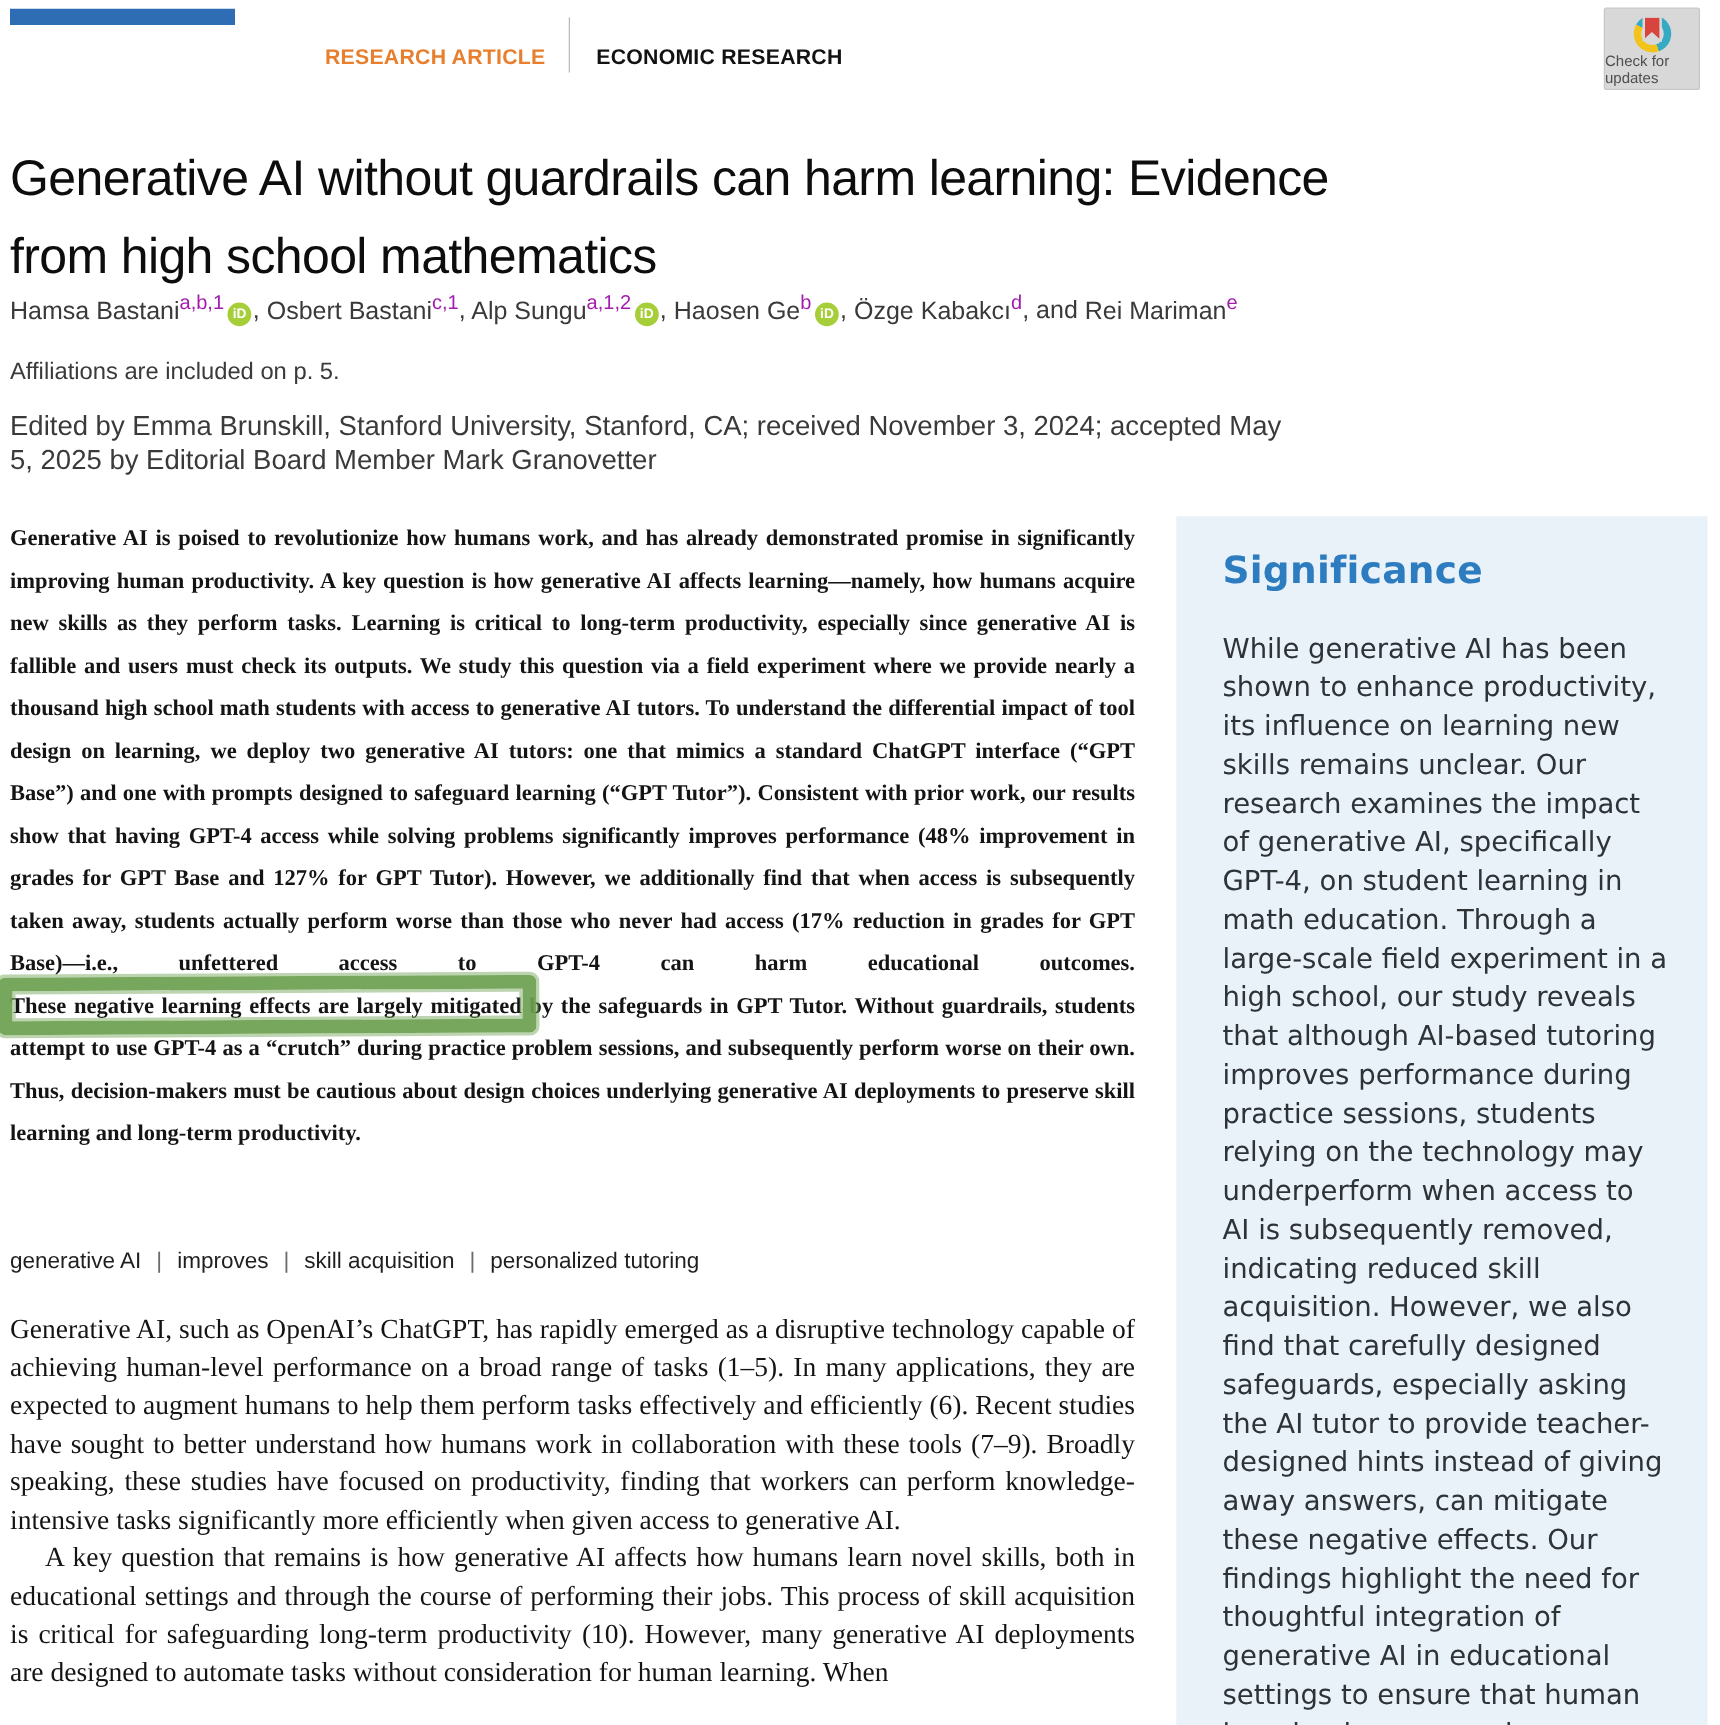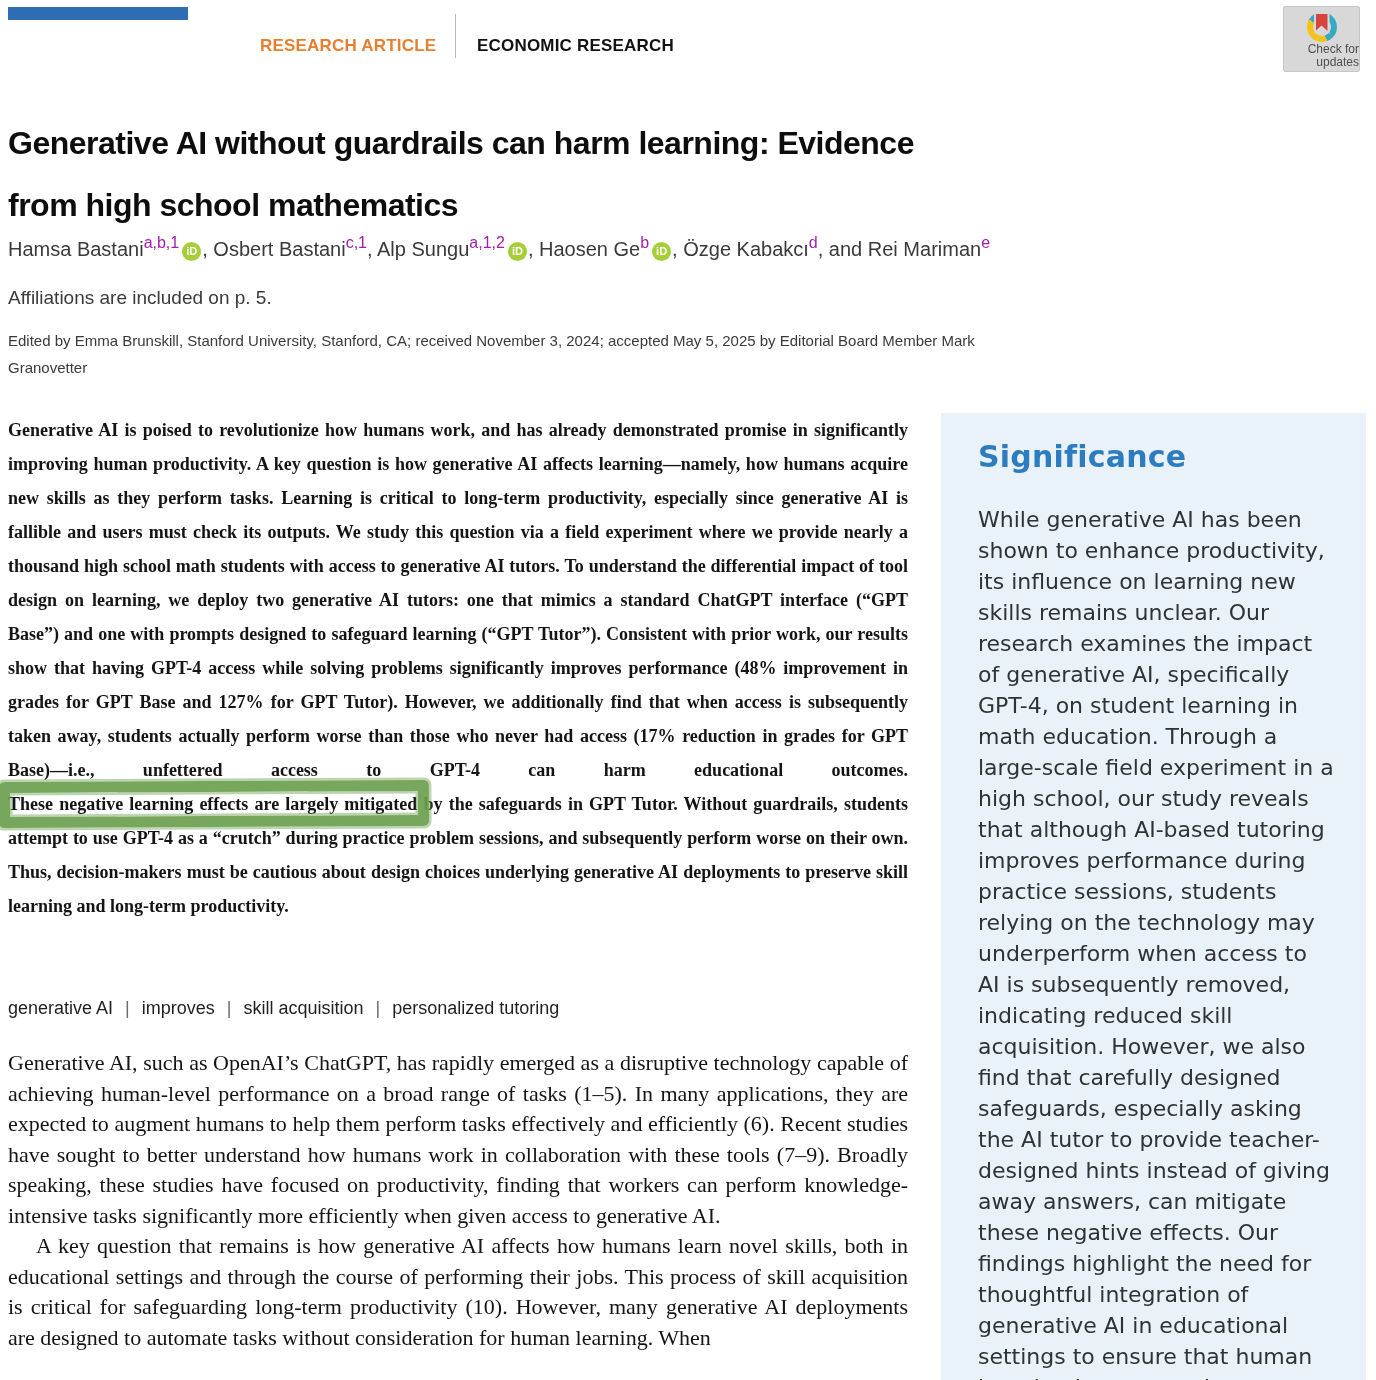--- a/index.html
+++ b/index.html
@@ -22,21 +22,21 @@
   .article-type {
     position:absolute; left:260px; top:36px;
     color:var(--accent-orange); font-weight:bold; font-size:17px; letter-spacing:.2px;
   }
   .header-divider { position:absolute; left:455px; top:14px; width:1px; height:44px; background:#b9b9b9; }
   .section-label { position:absolute; left:477px; top:36px; font-size:17px; font-weight:600; color:#121212; letter-spacing:.2px; }
 
   .update-badge {
     position:absolute; right:16px; top:6px; width:77px; height:66px;
     background:var(--badge-bg); border:1px solid #c7c7c7; border-radius:2px;
-    text-align:right; cursor:pointer;
+    text-align:left; cursor:pointer;
   }
   .ring {
     width:30px; height:30px; margin:5px auto 1px; border-radius:50%; position:relative;
     background:conic-gradient(#36a9c3 0deg 160deg, #f2c31b 160deg 300deg, #36a9c3 300deg 360deg);
   }
   .ring::after { content:''; position:absolute; inset:6px; background:var(--badge-bg); border-radius:50%; }
   .bookmark-outline {
     position:absolute; left:50%; top:0; transform:translateX(-50%);
     width:16px; height:22px; background:var(--badge-bg); z-index:2;
     clip-path:polygon(0 0,100% 0,100% 100%,50% 70%,0 100%);
@@ -44,35 +44,35 @@
   .bookmark {
     position:absolute; left:50%; top:2px; transform:translateX(-50%);
     width:12px; height:17px; background:#d8453f; z-index:3;
     clip-path:polygon(0 0,100% 0,100% 100%,50% 68%,0 100%);
   }
   .badge-text { font-size:12px; line-height:13px; color:#4f4f4f; }
 
   
   .title {
     position:absolute; left:8px; top:112px;
-    font-size:32px; line-height:62px; font-weight:bold;
+    font-size:40px; line-height:62px; font-weight:normal;
     letter-spacing:-.5px; color:#0d0d0d;
   }
   .authors { position:absolute; left:8px; top:234px; font-size:20px; color:#3a3a3a; }
   .authors sup { font-size:16px; color:#a21caf; }
   .orcid {
     display:inline-block; width:19px; height:19px; border-radius:50%;
     background:var(--orcid-green); color:#fff; font-size:11px; font-weight:bold;
     line-height:19px; text-align:center; vertical-align:1px; margin:0 1px 0 3px;
     cursor:pointer;
   }
   .affiliations { position:absolute; left:8px; top:287px; font-size:19px; color:#3a3a3a; }
   .edited-by {
     position:absolute; left:8px; top:327px; max-width:1030px;
-    font-size:15px; line-height:27px; color:#3a3a3a;
+    font-size:22px; line-height:27px; color:#3a3a3a;
   }
 
   
   .abstract {
     position:absolute; left:8px; top:413px; width:900px;
     font-family:"Liberation Serif", serif; font-weight:bold;
     font-size:18px; line-height:34px; text-align:justify; color:#141414;
   }
   .marker { position:relative; white-space:nowrap; }
   .marker::before {

